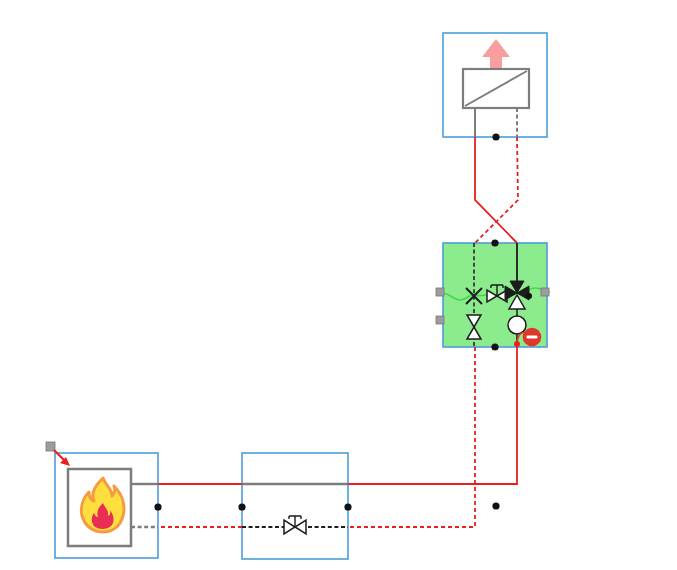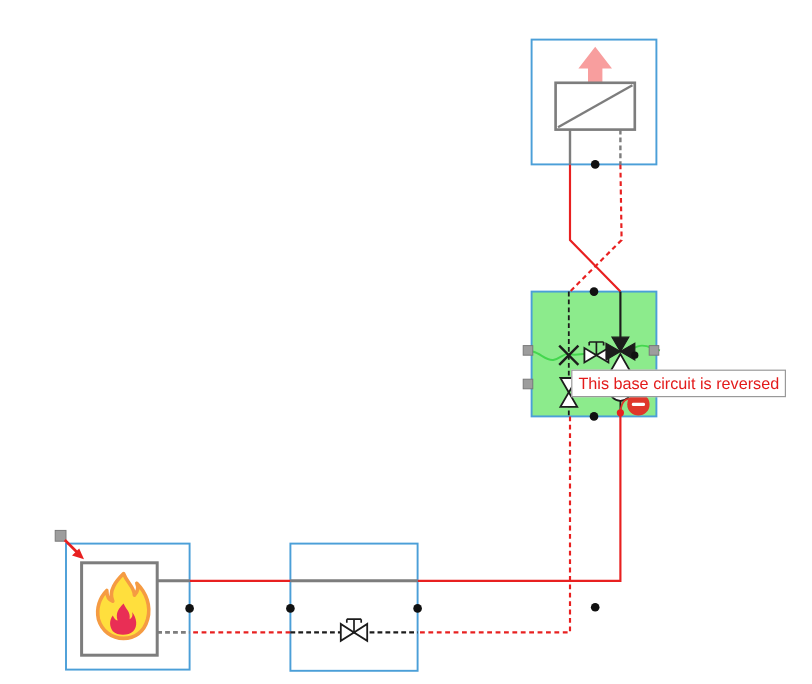--- a/index.html
+++ b/index.html
@@ -138,14 +138,13 @@
       <circle class="dot" cx="496" cy="137" r="3.6"></circle>
       <circle class="dot" cx="495" cy="243" r="3.6"></circle>
       <circle class="dot" cx="495" cy="347" r="3.6"></circle>
       <circle class="dot" cx="158" cy="507" r="3.6"></circle>
       <circle class="dot" cx="242" cy="507" r="3.6"></circle>
       <circle class="dot" cx="348" cy="507" r="3.6"></circle>
       <circle class="dot" cx="496" cy="506" r="3.6"></circle>
     </g>
   </svg>
 
-  <div class="tooltip">This base circuit is reversed</div>
 </div>
 
 </body></html>

